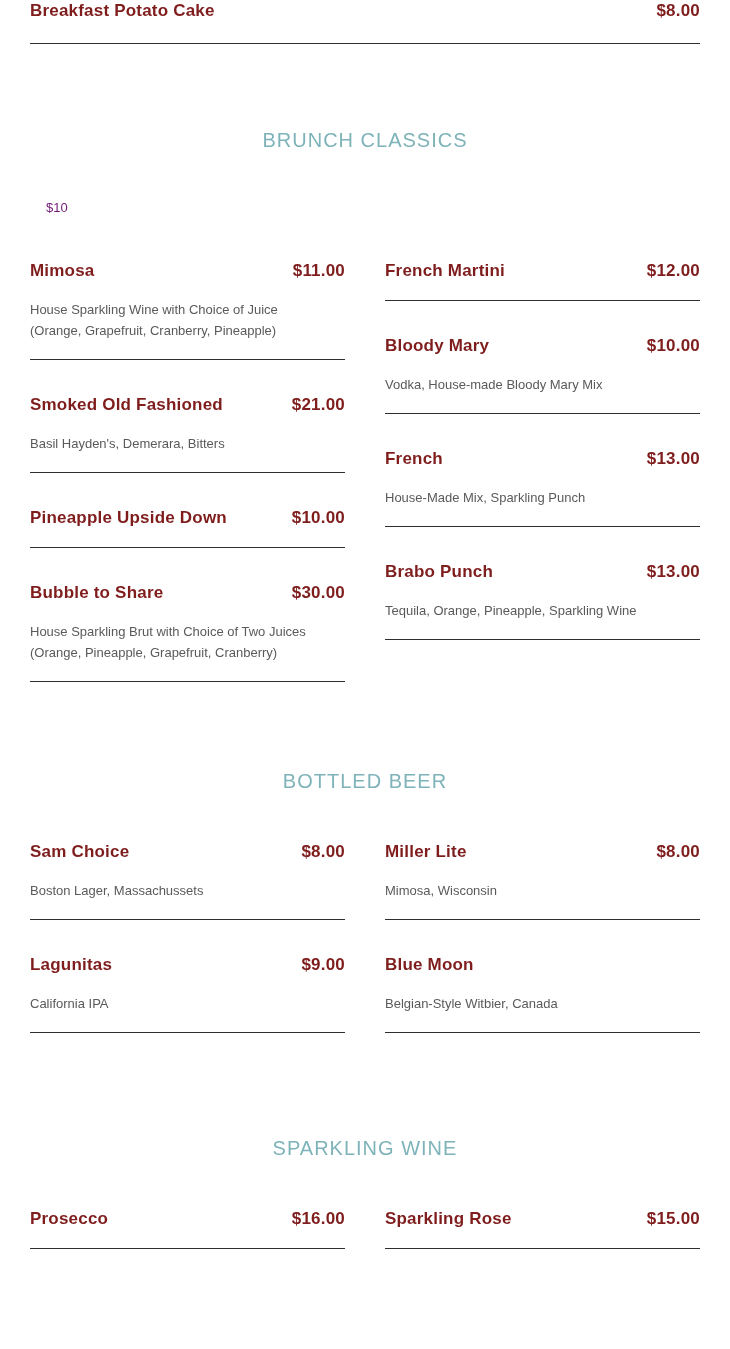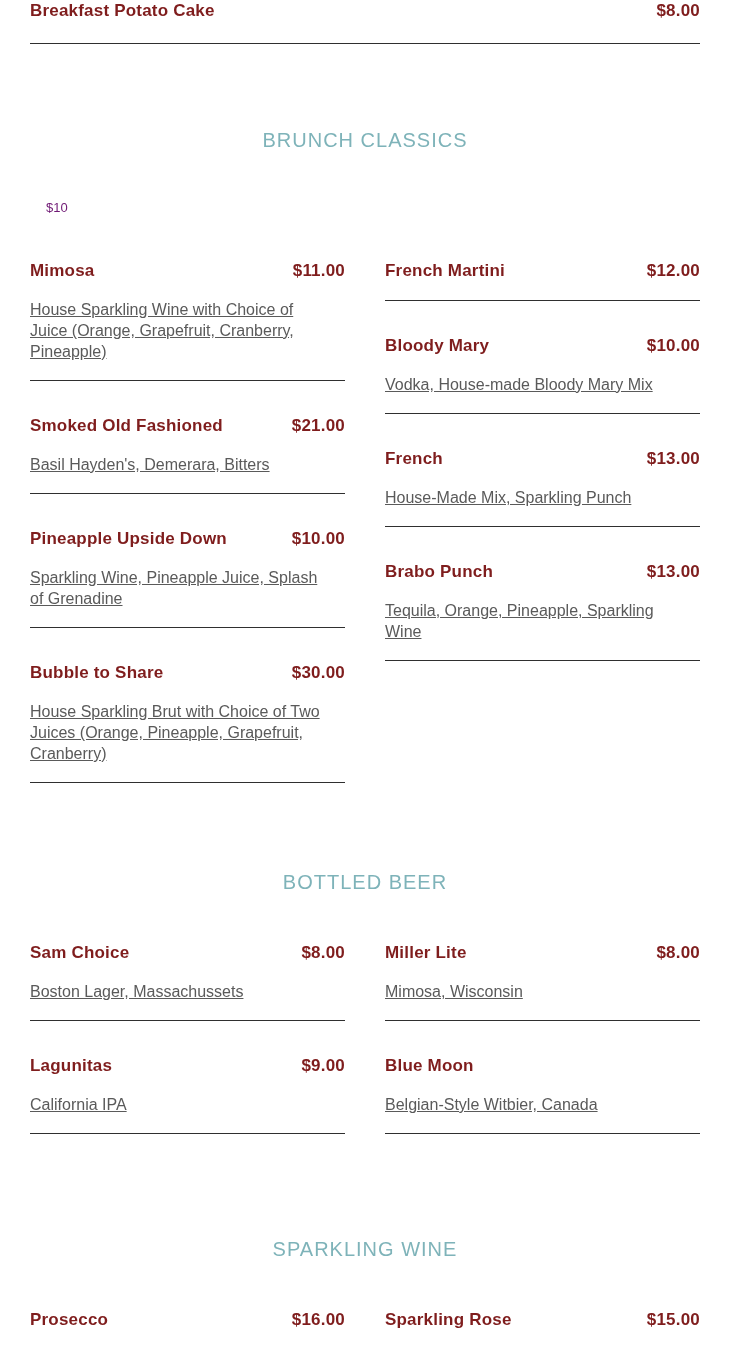--- a/index.html
+++ b/index.html
@@ -24,25 +24,24 @@
     font-size: 17px;
     font-weight: 700;
     color: #7f1d1d;
     line-height: 22px;
     letter-spacing: 0.2px;
   }
   .item-name { text-align: left; }
   .item-price { text-align: right; white-space: nowrap; }
   .item-desc {
     margin: 17px 0 0 0;
-    font-size: 16px;
+    font-size: 13px;
     line-height: 21px;
     color: #5a5a5a;
     max-width: 290px;
-    text-decoration: underline;
   }
   .item-divider {
     margin-top: 18px;
     border-bottom: 1.5px solid #2f2f2f;
     height: 0;
   }
 
   
   .top-item .item-head { margin-top: -16px; }
   .top-item .item-divider { margin-top: 21px; }
@@ -109,21 +108,20 @@
         </div>
         <p class="item-desc">Basil Hayden's, Demerara, Bitters</p>
         <div class="item-divider"></div>
       </div>
 
       <div class="item">
         <div class="item-head">
           <span class="item-name">Pineapple Upside Down</span>
           <span class="item-price">$10.00</span>
         </div>
-        <p class="item-desc">Sparkling Wine, Pineapple Juice, Splash of Grenadine</p>
         <div class="item-divider"></div>
       </div>
 
       <div class="item">
         <div class="item-head">
           <span class="item-name">Bubble to Share</span>
           <span class="item-price">$30.00</span>
         </div>
         <p class="item-desc">House Sparkling Brut with Choice of Two Juices (Orange, Pineapple, Grapefruit, Cranberry)</p>
         <div class="item-divider"></div>

